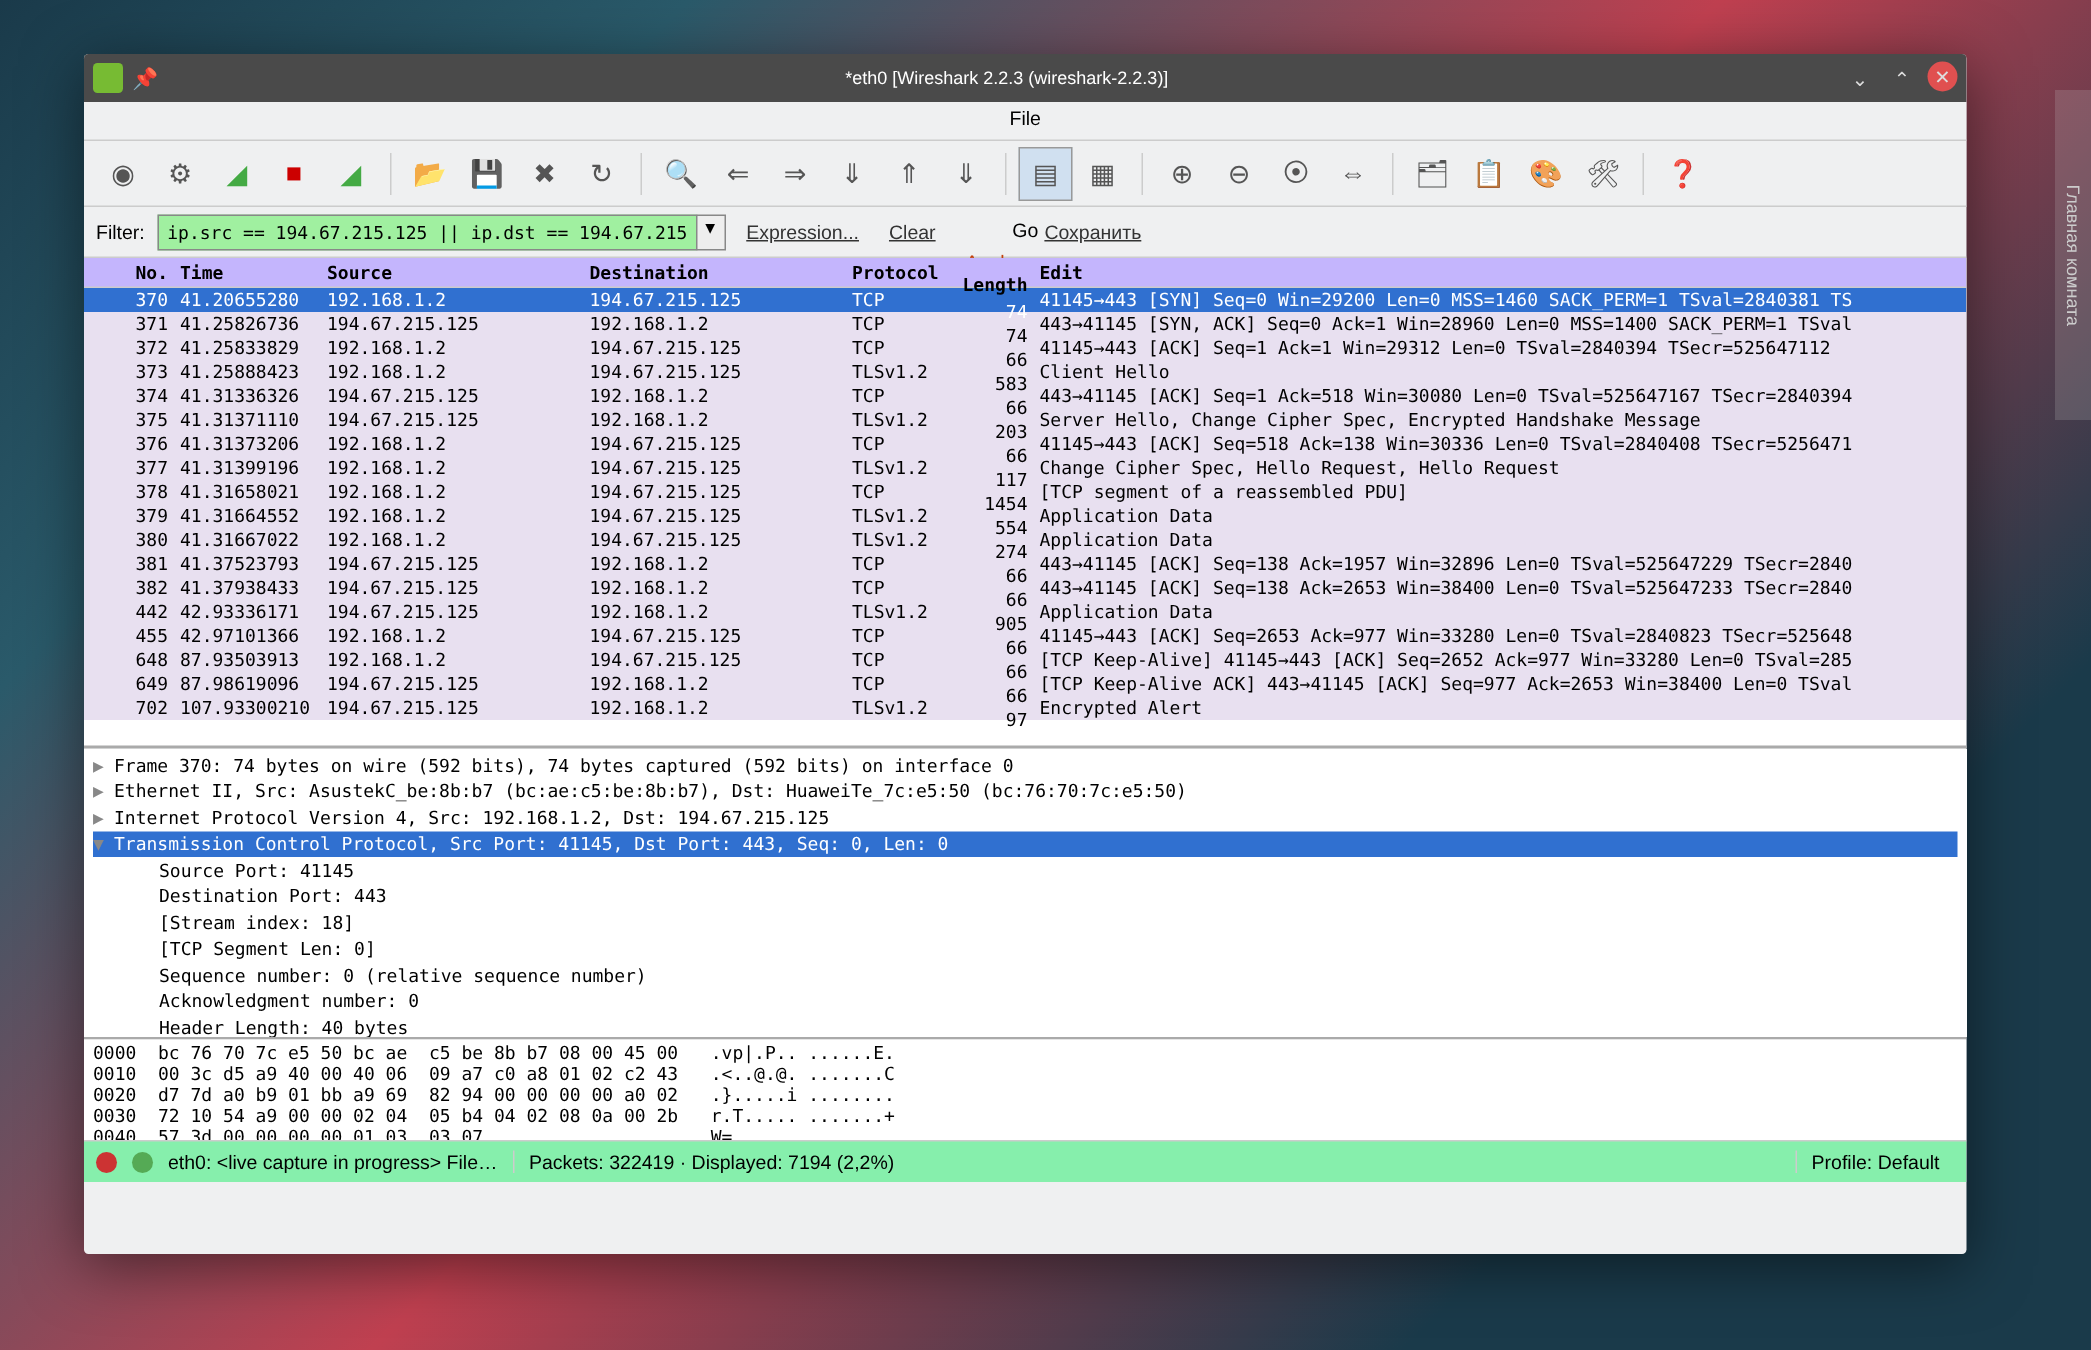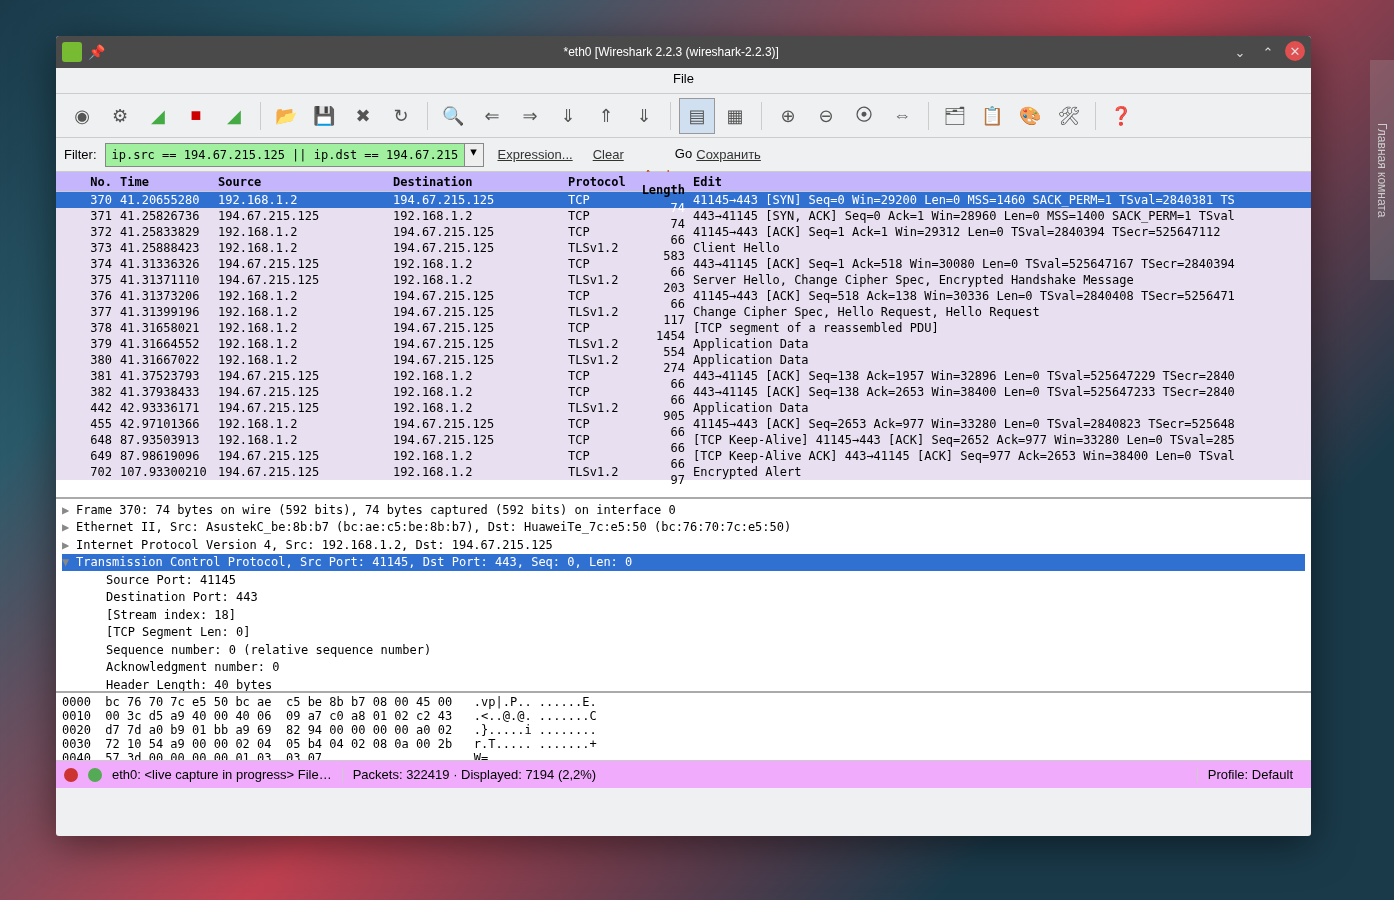--- a/index.html
+++ b/index.html
@@ -31,21 +31,21 @@
 .c-no{width:60px;text-align:right;} .c-time{width:98px;} .c-src{width:175px;} .c-dst{width:175px;} .c-proto{width:70px;} .c-len{width:55px;text-align:right;margin-top:16px;} .c-info{flex:1;}
 .pbody { overflow-y:scroll; height:307px; }
 .prow { display:flex; font-family:monospace; font-size:12px; height:16px; align-items:center; background:#e8e0f0; cursor:pointer; }
 .prow.sel { background:#3070d0; color:#fff; }
 .details { flex:0 0 auto; height:194px; background:#fff; overflow-y:auto; font-family:monospace; font-size:12px; padding:2px 6px; border-bottom:2px solid #aaa; }
 .drow { display:flex; align-items:center; height:17.5px; white-space:nowrap; }
 .drow .exp { width:14px; color:#888; cursor:pointer; }
 .drow.hl { background:#3070d0; color:#fff; }
 .drow.ind { padding-left:30px; }
 .hexpane { flex:0 0 auto; height:67px; background:#fff; font-family:monospace; font-size:12px; padding:2px 6px; white-space:pre; overflow:hidden; }
-.statusbar { height:28px; background:#f0abfc; border-top:1px solid #ccc; display:flex; align-items:center; padding:0 8px; gap:10px; }
+.statusbar { height:28px; background:#86efac; border-top:1px solid #ccc; display:flex; align-items:center; padding:0 8px; gap:10px; }
 .statusbar .sec { border-left:1px solid #ccc; padding:0 10px; }
 .sbicon { width:14px; height:14px; border-radius:50%; }
 .sidetab { position:absolute; right:0; top:60px; width:24px; height:220px; background:rgba(200,200,200,.2); color:#ccc; writing-mode:vertical-rl; text-orientation:mixed; display:flex; align-items:center; justify-content:center; font-size:12px; }
 .cursor { position:absolute; left:305px; top:30px; font-size:18px; color:#fff; pointer-events:none; }
 </style>
 </head>
 <body>
 
 <div class="cursor">↖</div>
 <div class="sidetab">Главная комната</div>

